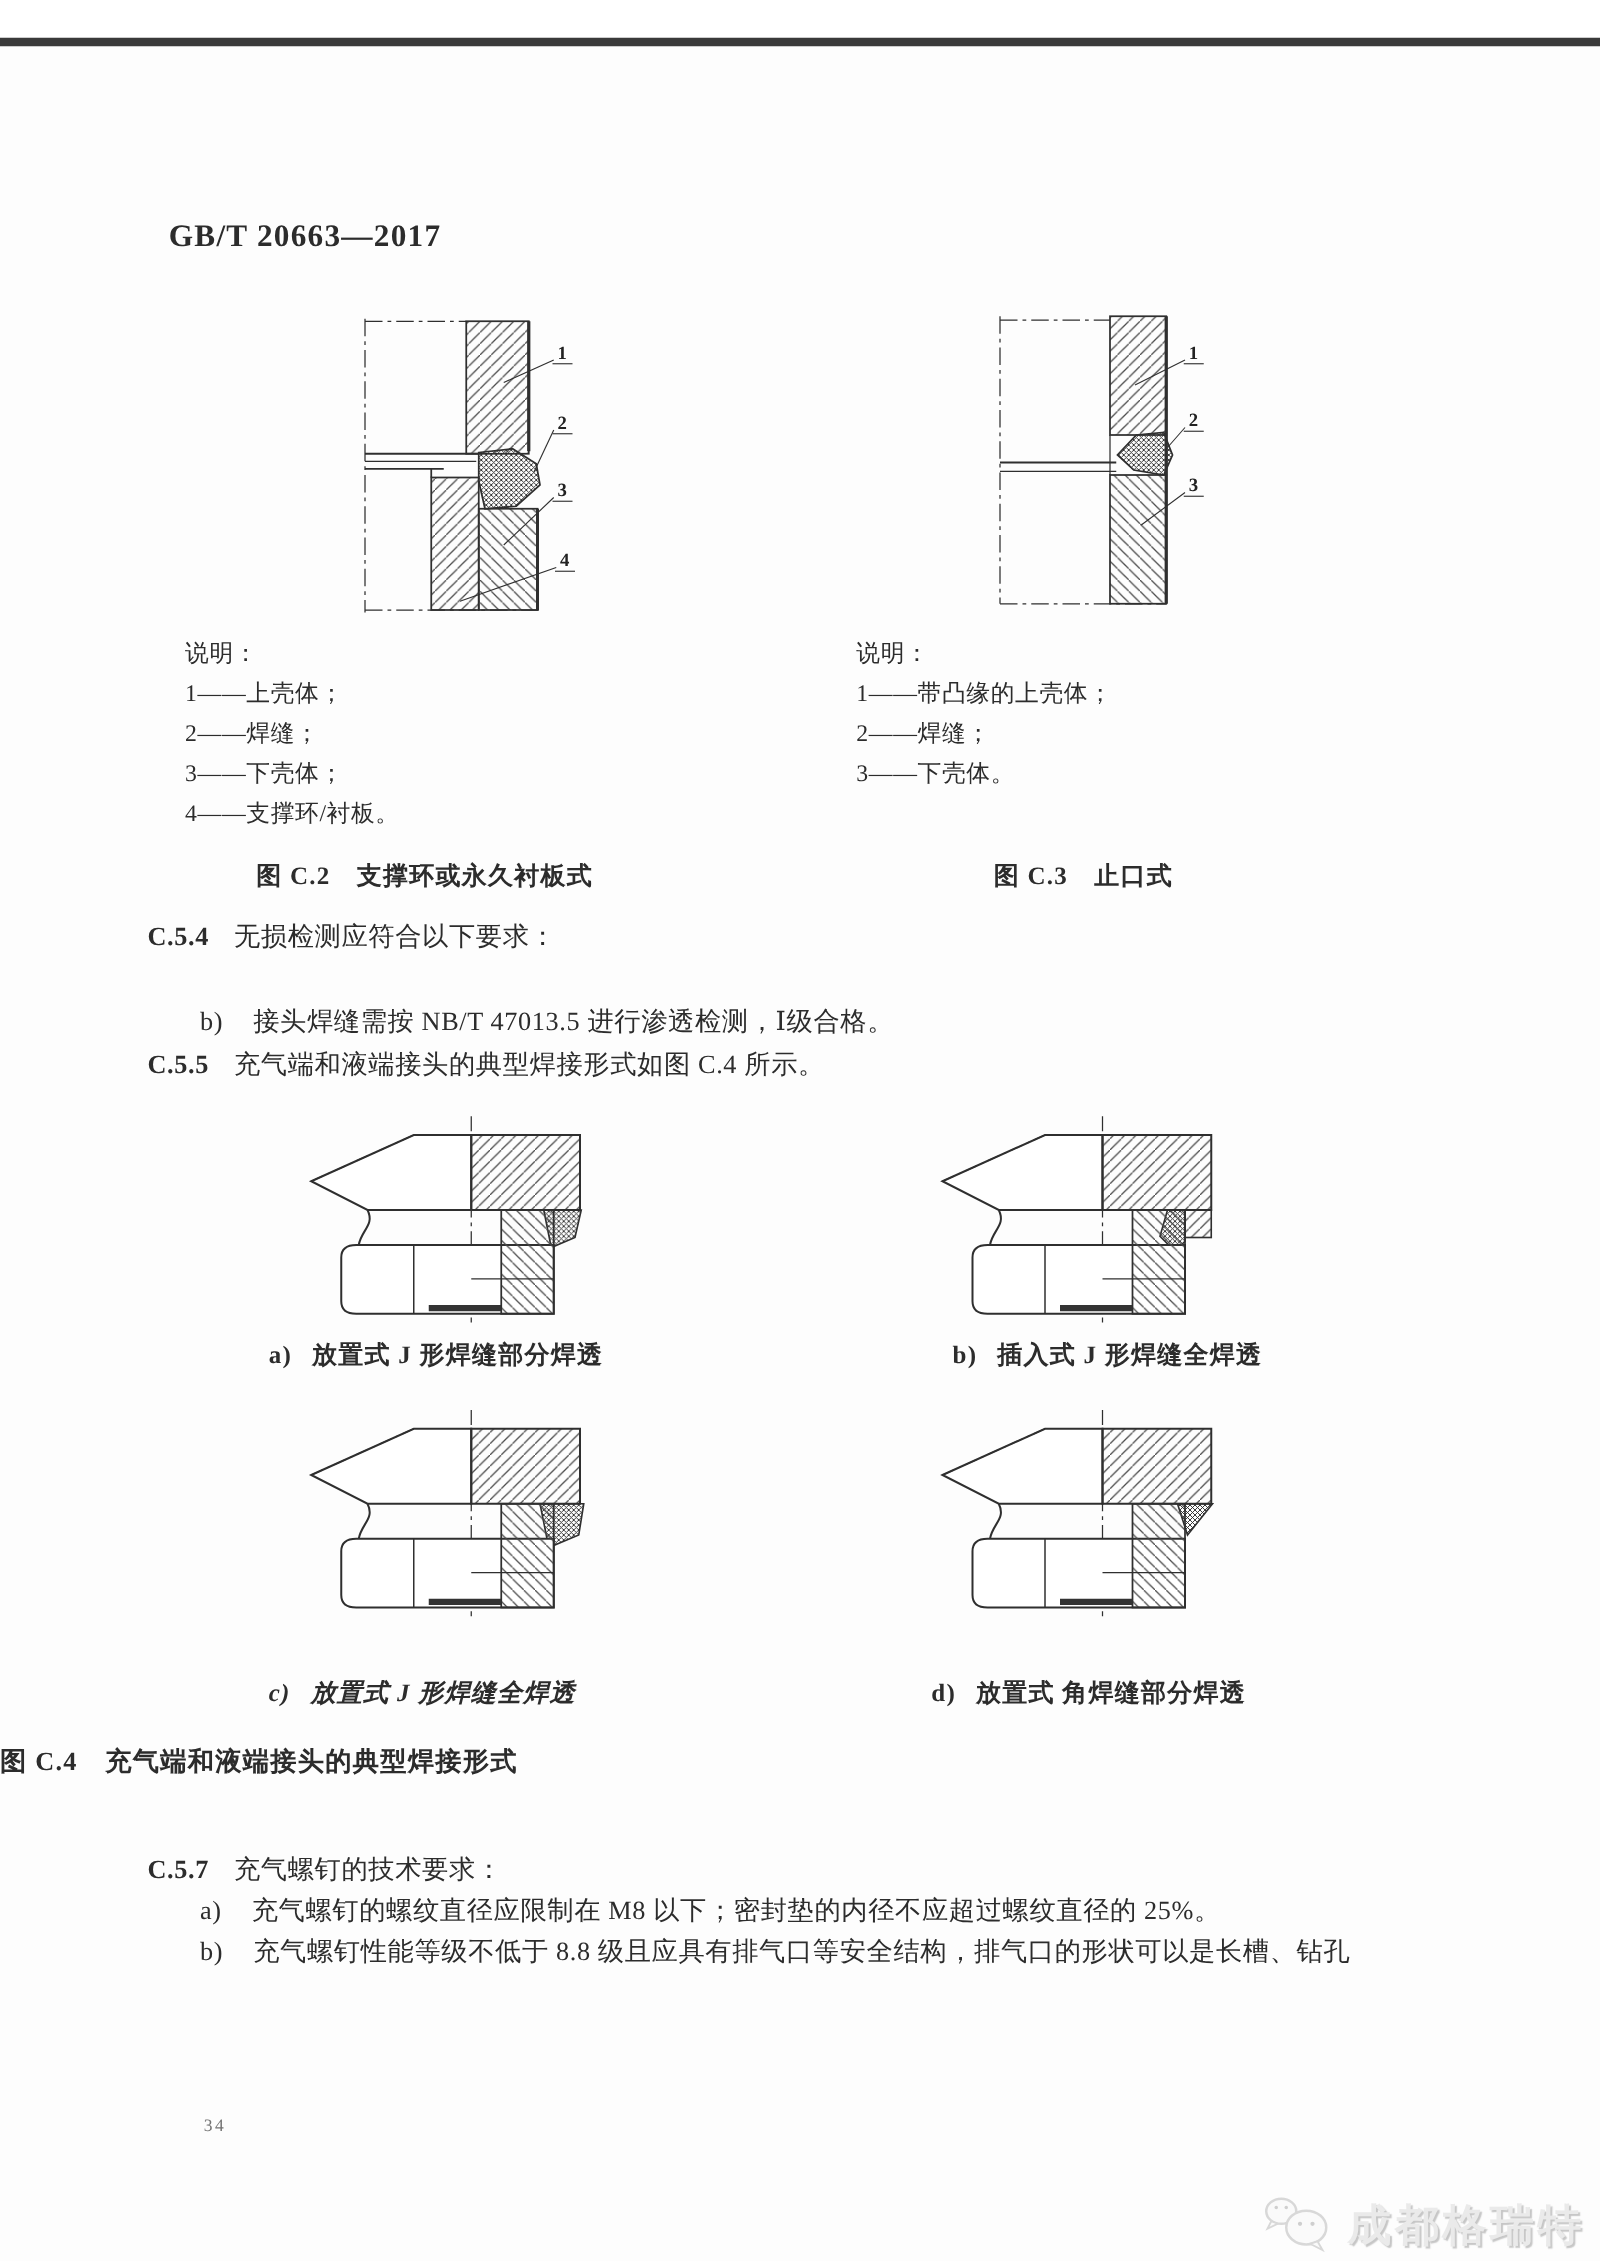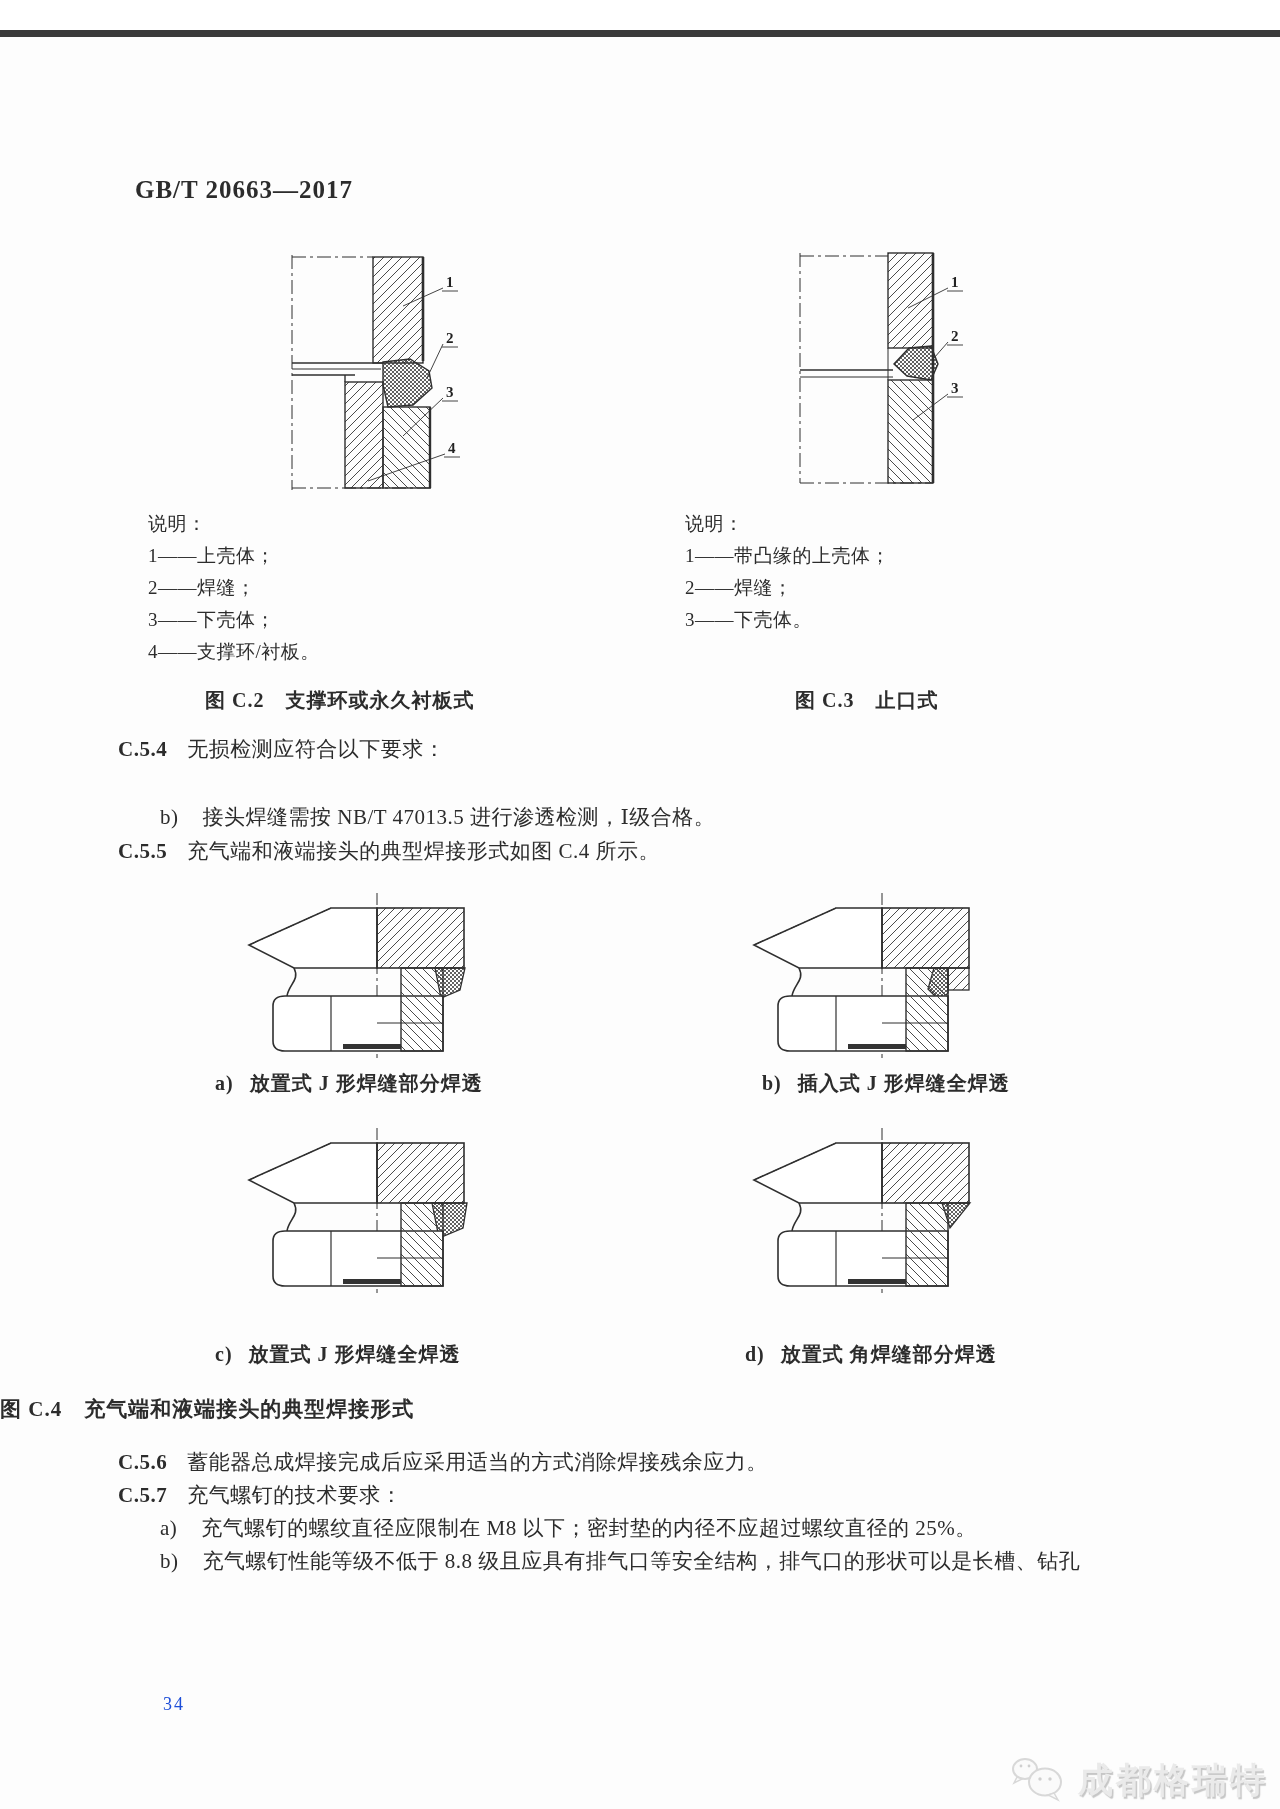--- a/index.html
+++ b/index.html
@@ -9,21 +9,21 @@
   .top-strip{position:absolute;left:0;top:0;width:1280px;height:7px;background:#3a3a3a;}
   .std-code{font-size:25px;font-weight:bold;letter-spacing:1px;white-space:nowrap;}
   .body-line{font-size:21px;letter-spacing:0.5px;white-space:nowrap;}
   .sec-num{font-weight:bold;margin-right:20px;}
   .li-num{margin-right:24px;}
   .legend{font-size:19px;letter-spacing:0.5px;line-height:32px;}
   .legend div{white-space:nowrap;}
   .fig-caption{font-size:20px;font-weight:bold;letter-spacing:1px;text-align:left;white-space:nowrap;}
   .sub-caption{font-size:20px;font-weight:bold;letter-spacing:1px;white-space:nowrap;}
   .sub-caption .sc-num{margin-right:16px;}
-  .page-num{font-size:18px;color:#1d4ed8;letter-spacing:2px;}
+  .page-num{font-size:14px;color:#737373;letter-spacing:2px;}
   .watermark-text{font-size:35px;font-weight:bold;letter-spacing:3px;color:#eaeaea;
         text-shadow:1.5px 1.5px 1px #c6c6c6;white-space:nowrap;}
   svg text{font-family:"Liberation Serif","DejaVu Serif",serif;font-weight:bold;font-size:15px;fill:#222;}
   svg{overflow:visible;}
 </style>
 </head>
 <body>
 
 <svg width="0" height="0" style="position:absolute" aria-hidden="true">
   <defs>
@@ -194,32 +194,29 @@
       <polygon points="198,75 226,75 206,100" fill="url(#weld)" stroke-width="1.3"></polygon>
       <path d="M55,75 C61,87 50,91 48,103" stroke-width="1.6"></path>
       <path d="M46,103 L204,103 L204,158 L46,158 Q34,158 34,148 L34,113 Q34,103 46,103 Z" fill="#fff" stroke-width="1.6"></path>
       <line x1="92" y1="103" x2="92" y2="158" stroke-width="1.2"></line>
       <rect x="162" y="75" width="42" height="83" fill="url(#hB)" stroke-width="1.4"></rect>
       <line x1="138" y1="130" x2="204" y2="130" stroke-width="1"></line>
       <rect x="104" y="151" width="58" height="5" fill="#333" stroke="none"></rect>
     </g>
   </svg>
 
-  <div class="abs sub-caption" style="left:215px;top:1311px;">
+  <div class="abs sub-caption" style="left:215px;top:1311px;font-style:italic;">
     <span class="sc-num">c)</span><span>放置式 J 形焊缝全焊透</span>
   </div>
   <div class="abs sub-caption" style="left:745px;top:1311px;">
     <span class="sc-num">d)</span><span>放置式 角焊缝部分焊透</span>
   </div>
 
   <div class="abs fig-caption" style="left:0px;top:1365px;width:1116px;font-size:21px;">图 C.4　充气端和液端接头的典型焊接形式</div>
 
-  <div class="abs body-line" style="left:118px;top:1418px;">
-    <span class="sec-num">C.5.6</span><span>蓄能器总成焊接完成后应采用适当的方式消除焊接残余应力。</span>
-  </div>
   <div class="abs body-line" style="left:118px;top:1451px;">
     <span class="sec-num">C.5.7</span><span>充气螺钉的技术要求：</span>
   </div>
   <div class="abs body-line" style="left:160px;top:1484px;">
     <span class="li-num">a)</span><span>充气螺钉的螺纹直径应限制在 M8 以下；密封垫的内径不应超过螺纹直径的 25%。</span>
   </div>
   <div class="abs body-line" style="left:160px;top:1517px;">
     <span class="li-num">b)</span><span>充气螺钉性能等级不低于 8.8 级且应具有排气口等安全结构，排气口的形状可以是长槽、钻孔</span>
   </div>
 

